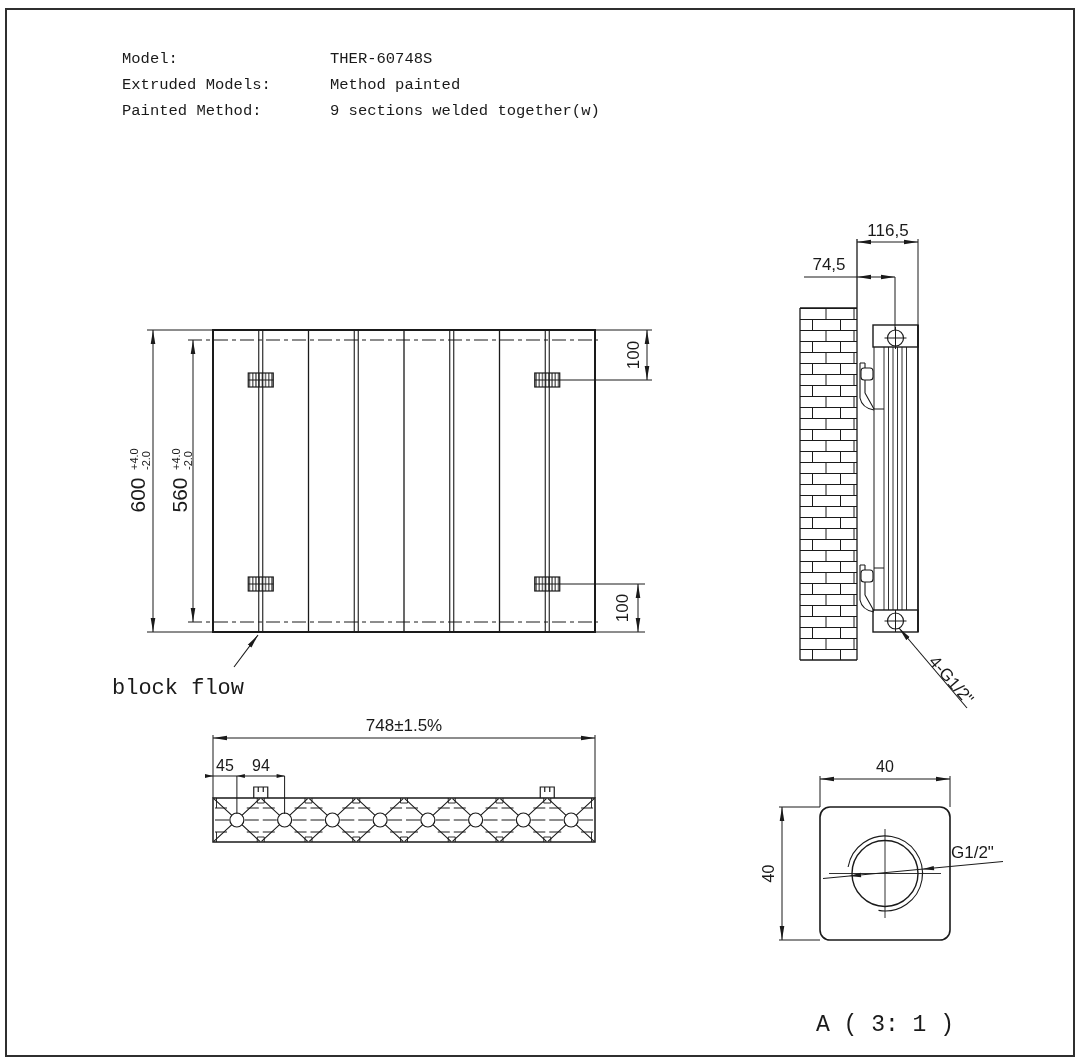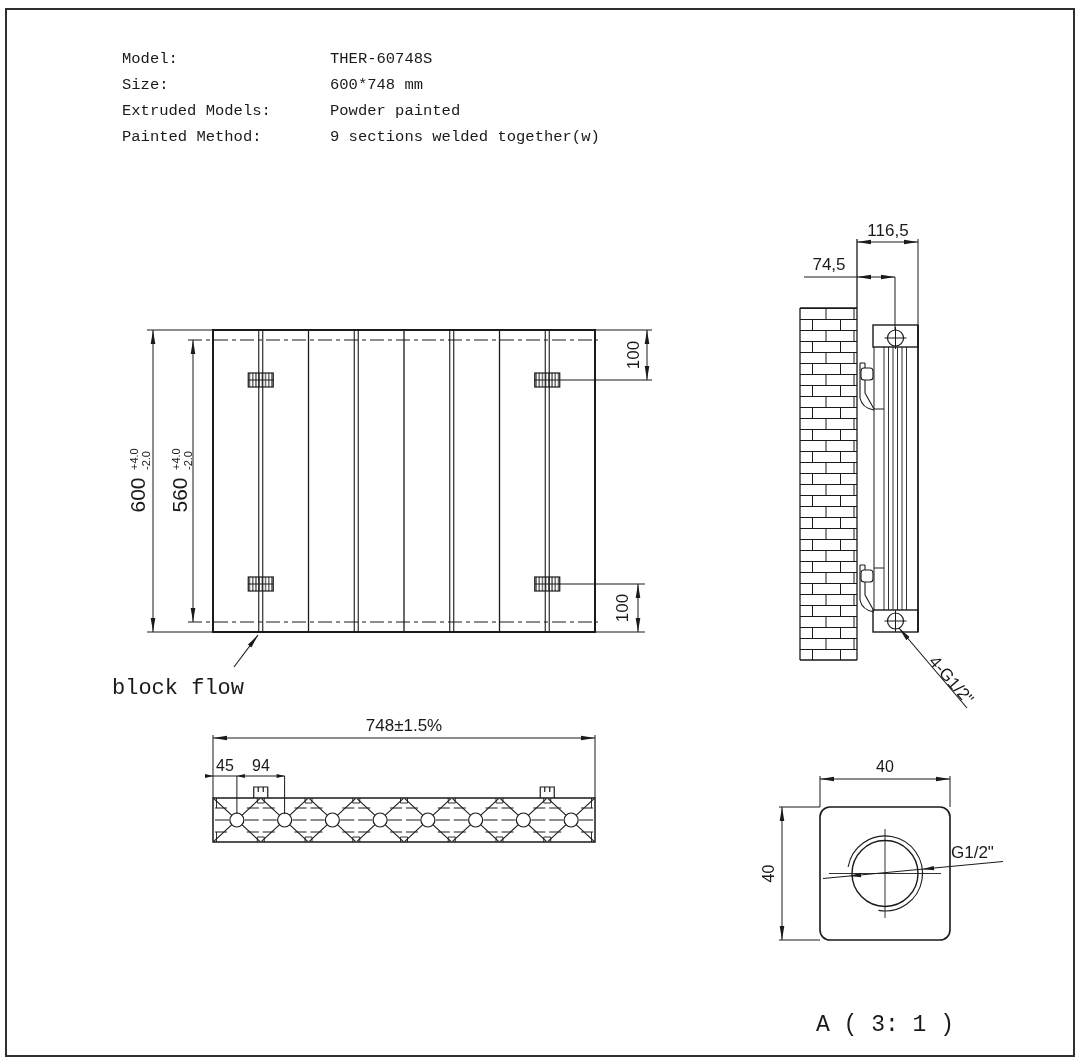--- a/index.html
+++ b/index.html
@@ -20,22 +20,21 @@
   .mono{font-family:"Liberation Mono",monospace;fill:#1a1a1a;}
 </style>
 </head>
 <body>
 
 <div class="page">
   <div class="frame"></div>
 
   <div class="spec">
     <div class="row"><span class="lbl">Model:</span><span class="val">THER-60748S</span></div>
-    <div class="row"><span class="lbl">Size:</span><span class="val">600*748 mm</span></div>
-    <div class="row"><span class="lbl">Extruded Models:</span><span class="val">Powder painted</span></div>
+    <div class="row"><span class="lbl">Extruded Models:</span><span class="val">Method painted</span></div>
     <div class="row"><span class="lbl">Painted Method:</span><span class="val">9 sections welded together(w)</span></div>
   </div>
 
   <svg class="draw" width="1080" height="1061" viewBox="0 0 1080 1061">
     <defs>
       <marker id="ma" viewBox="0 0 14 6" refX="14" refY="3" markerWidth="14" markerHeight="6" markerUnits="userSpaceOnUse" orient="auto-start-reverse">
         <path d="M14,3 L0,0.7 L0,5.3 Z" fill="#1a1a1a"></path>
       </marker>
       <pattern id="hatch" width="3.2" height="6" patternUnits="userSpaceOnUse">
         <path d="M1.6,0 V6" stroke="#1a1a1a" stroke-width="1"></path>

